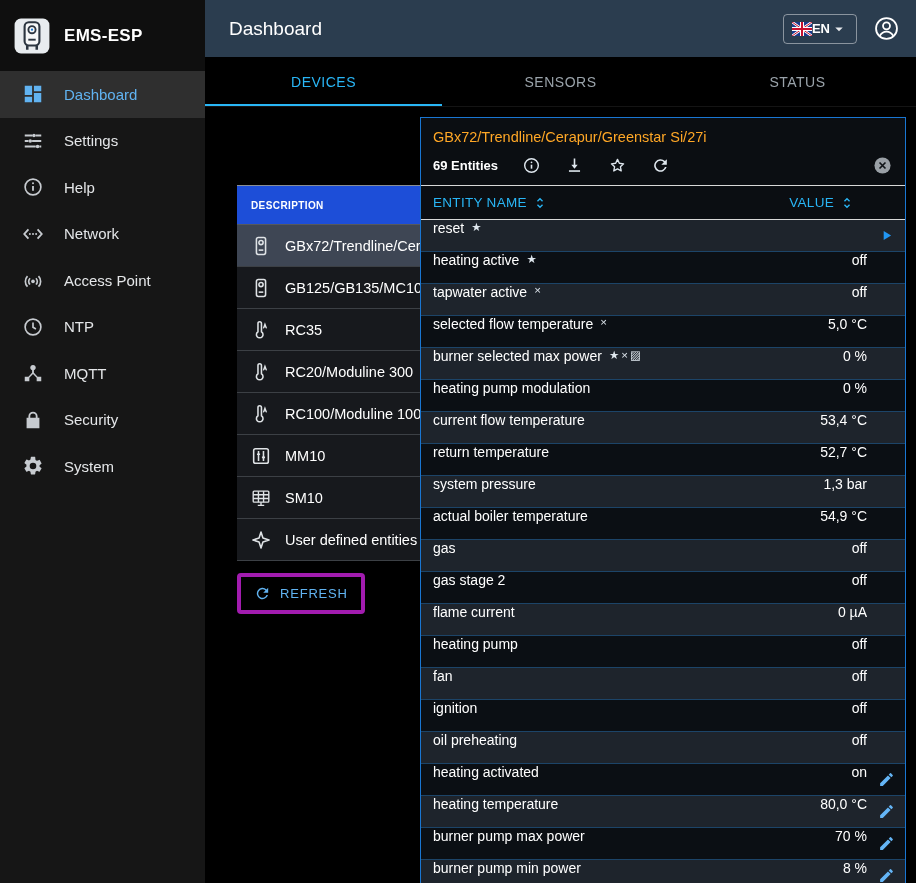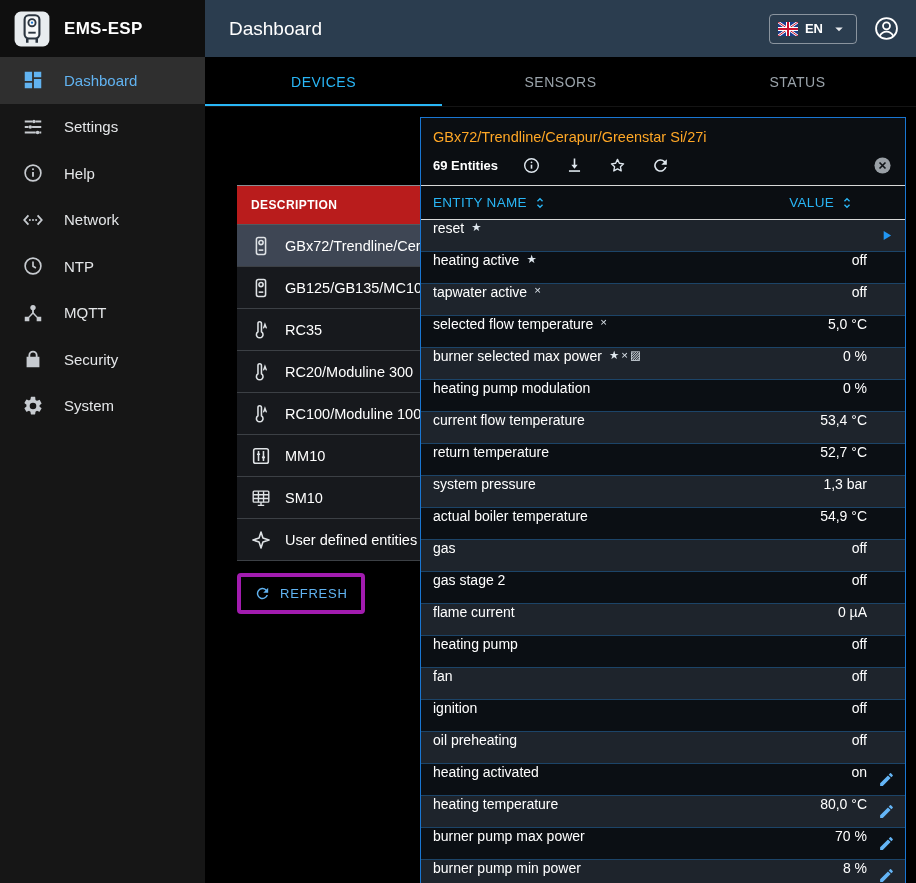--- a/index.html
+++ b/index.html
@@ -3,53 +3,53 @@
 <meta charset="utf-8">
 <style>
   *{margin:0;padding:0;box-sizing:border-box}
   html,body{width:916px;height:883px;background:#000;color:#fff;
     font-family:"Liberation Sans","DejaVu Sans",sans-serif;overflow:hidden}
   .app{display:flex;width:916px;height:883px}
   .icon svg{width:100%;height:100%;display:block}
 
   
   .sidebar{width:205px;flex:0 0 205px;background:#161616;display:flex;flex-direction:column}
-  .logo-row{height:57px;display:flex;align-items:center;gap:13px;padding:0 13px;background:#0f0f0f}
+  .logo-row{height:71px;display:flex;align-items:center;gap:13px;padding:0 13px;background:#0f0f0f}
   .logo-box{width:38px;height:38px}
   .app-name{font-size:17px;font-weight:bold;letter-spacing:.3px}
   .nav-item{height:46.5px;display:flex;align-items:center;gap:20px;padding-left:22px;
     font-size:15px;color:#e4e6e8;cursor:pointer}
   .nav-item .nicon{width:22px;height:22px;flex:0 0 22px;color:#c7cbd0}
   .nav-item.active{background:#2f2f2f;color:#61b3f1}
   .nav-item.active .nicon{color:#61b3f1}
 
   
   .main{flex:1;display:flex;flex-direction:column;min-width:0}
   .appbar{height:57px;background:var(--appbar,#2b3d4f);display:flex;align-items:center;padding:0 16px 0 24px}
   .appbar-title{font-size:19px;font-weight:400}
   .appbar-right{margin-left:auto;display:flex;align-items:center;gap:16px}
-  .lang-btn{display:flex;align-items:center;gap:7px;border:1px solid rgba(255,255,255,.45);
+  .lang-btn{display:flex;align-items:center;border:1px solid rgba(255,255,255,.45);
     border-radius:4px;padding:5px 8px;cursor:pointer;background:transparent}
   .lang-flag{width:20px;height:14px}
   .lang-label{font-size:13px;font-weight:bold;color:#fff}
   .lang-caret{width:18px;height:18px;color:#e8eaed}
   .avatar{width:27px;height:27px;color:#fff;cursor:pointer}
 
   .tabbar{height:50px;display:flex;background:#000;border-bottom:1px solid #141414}
   .tab{flex:1;display:flex;align-items:center;justify-content:center;font-size:14px;font-weight:500;
     letter-spacing:.5px;color:#9aa3aa;position:relative;cursor:pointer}
   .tab.active{color:var(--accent,#29b6f6)}
   .tab.active::after{content:"";position:absolute;left:0;right:0;bottom:0;height:2px;background:var(--accent,#29b6f6)}
 
   .content{flex:1;position:relative;overflow:hidden;background:#000}
 
   
   .device-table{position:absolute;left:32px;top:78px;width:216px}
-  .dt-header{height:40px;display:flex;align-items:center;padding-left:14px;font-size:12px;font-weight:bold;
-    letter-spacing:.4px;background:#b91c1c;border-top:1px solid #8a8f94;border-bottom:1px solid #55595e;color:#fff}
+  .dt-header{height:40px;display:flex;align-items:center;padding-left:14px;font-size:10px;font-weight:bold;
+    letter-spacing:.4px;background:#1d4ed8;border-top:1px solid #8a8f94;border-bottom:1px solid #55595e;color:#fff}
   .device-row{height:42px;display:flex;align-items:center;gap:13px;padding-left:13px;background:#17191d;
     border-bottom:1px solid #3c4045;font-size:14.5px;cursor:pointer;overflow:hidden;white-space:nowrap}
   .device-row[data-selected="true"]{background:#3e4654}
   .dicon{width:22px;height:22px;flex:0 0 22px;color:#dfe3e6}
   .dname{overflow:hidden;white-space:nowrap}
   .refresh-btn{position:absolute;left:32px;top:466px;display:flex;align-items:center;gap:9px;
     border:4px solid #a21caf;border-radius:4px;background:transparent;color:#61b3f1;font-size:13px;
     font-weight:500;letter-spacing:.8px;padding:8px 13px;cursor:pointer;font-family:inherit}
   .refresh-btn .icon{width:17px;height:17px}
 
@@ -134,20 +134,29 @@
             <svg viewBox="0 0 24 24" fill="none" stroke="currentColor" stroke-width="2">
               <path d="M7 7l-4.5 5L7 17M17 7l4.5 5L17 17"></path>
               <circle cx="8.6" cy="12" r="1.1" fill="currentColor" stroke="none"></circle>
               <circle cx="12" cy="12" r="1.1" fill="currentColor" stroke="none"></circle>
               <circle cx="15.4" cy="12" r="1.1" fill="currentColor" stroke="none"></circle>
             </svg>
           </span>
         <span>Network</span>
       </div>
       <div class="nav-item">
+        <span class="nicon icon" data-icon="wifi-tethering">
+            <svg viewBox="0 0 24 24" fill="none" stroke="currentColor" stroke-width="1.8">
+              <circle cx="12" cy="13.5" r="2" fill="currentColor" stroke="none"></circle>
+              <path d="M8.8 16.9a4.6 4.6 0 0 1 0-6.8M15.2 10.1a4.6 4.6 0 0 1 0 6.8M6 19.3a8.4 8.4 0 0 1 0-11.6M18 7.7a8.4 8.4 0 0 1 0 11.6"></path>
+            </svg>
+          </span>
+        <span>Access Point</span>
+      </div>
+      <div class="nav-item">
         <span class="nicon icon" data-icon="clock">
             <svg viewBox="0 0 24 24" fill="none" stroke="currentColor" stroke-width="1.8">
               <circle cx="12" cy="12" r="8.6"></circle>
               <path d="M12 7.2v5l3.2 1.9"></path>
             </svg>
           </span>
         <span>NTP</span>
       </div>
       <div class="nav-item">
         <span class="nicon icon" data-icon="device-hub">

